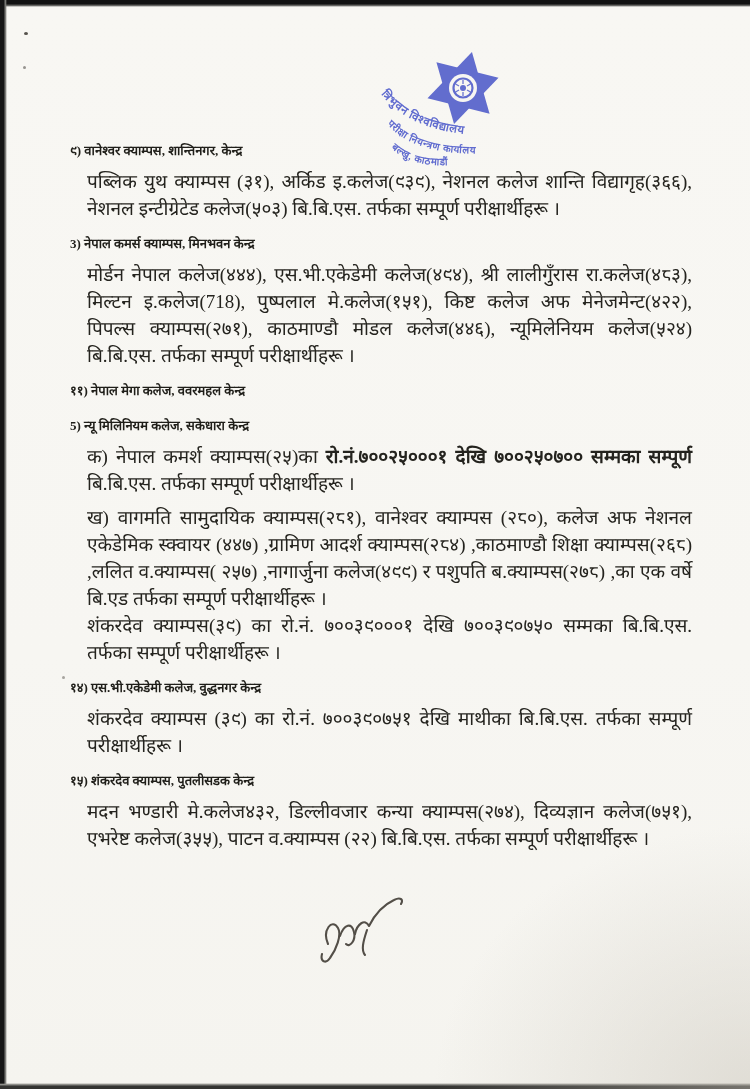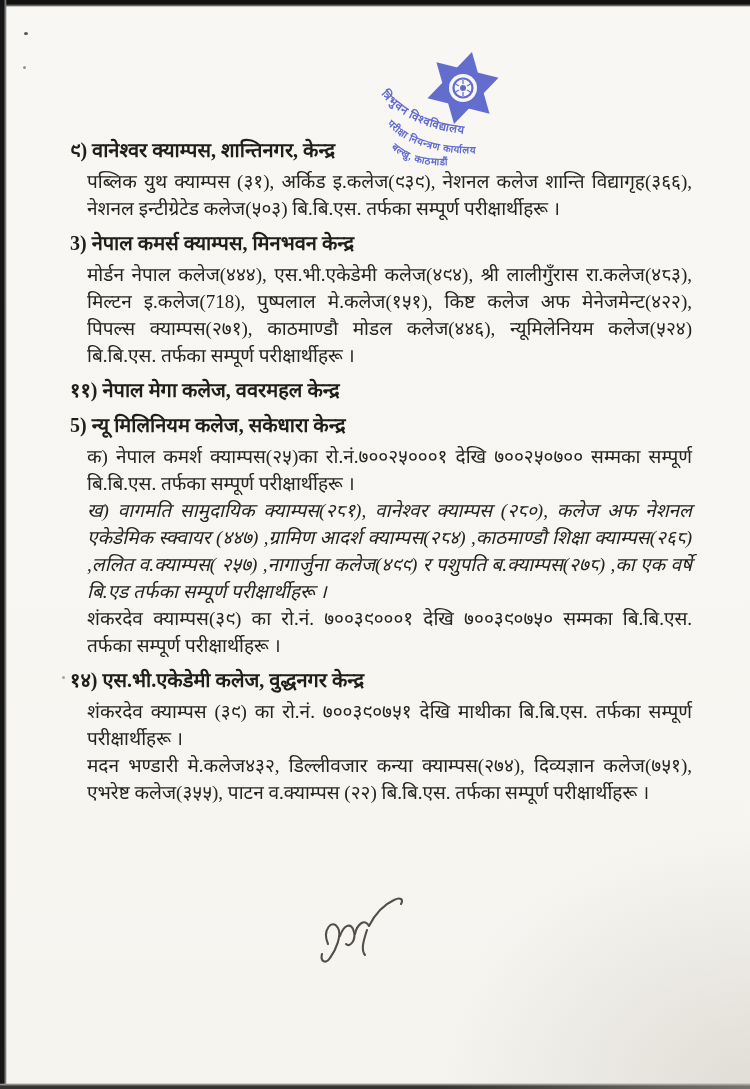--- a/index.html
+++ b/index.html
@@ -35,29 +35,29 @@
   .signature{position:absolute;left:308px;top:892px;}
 
   
   main{
     position:absolute;left:70px;top:130px;width:622px;
     color:#24231e;font-size:19px;line-height:27px;
     padding-top:1px;
   }
   section{margin:0;}
   h3{
-    font-size:20px;line-height:27px;font-weight:bold;
+    font-size:13px;line-height:27px;font-weight:bold;
     color:#1f1e19;margin:8px 0 4px 0;
   }
   section:first-child h3{margin-top:6px;}
   p{
     margin:0 0 0 17px;text-align:justify;
   }
-  p + p{font-style:italic;}
-  .b{font-weight:normal;}
+  p + p{margin-top:7px;}
+  .b{font-weight:bold;}
 </style>
 </head>
 <body>
 
 <div class="page">
 
   <div class="edge-top"></div>
   <div class="edge-left"></div>
   <div class="edge-bottom"></div>
   <div class="corner-shade"></div>
@@ -117,20 +117,21 @@
         <p><span>ख) वागमति सामुदायिक क्याम्पस(२८१), वानेश्वर क्याम्पस (२८०), कलेज अफ नेशनल एकेडेमिक स्क्वायर (४४७) ,ग्रामिण आदर्श क्याम्पस(२८४) ,काठमाण्डौ शिक्षा क्याम्पस(२६८) ,ललित व.क्याम्पस( २५७) ,नागार्जुना कलेज(४९९) र पशुपति ब.क्याम्पस(२७८) ,का एक वर्षे बि.एड तर्फका सम्पूर्ण परीक्षार्थीहरू ।</span></p>
       </section>
       <section>
         <p><span>शंकरदेव क्याम्पस(३९) का रो.नं. ७००३९०००१ देखि ७००३९०७५० सम्मका  बि.बि.एस. तर्फका सम्पूर्ण परीक्षार्थीहरू ।</span></p>
       </section>
       <section>
         <h3>१४) एस.भी.एकेडेमी कलेज, वुद्धनगर केन्द्र</h3>
         <p><span>शंकरदेव क्याम्पस (३९) का रो.नं. ७००३९०७५१ देखि माथीका बि.बि.एस. तर्फका सम्पूर्ण परीक्षार्थीहरू ।</span></p>
       </section>
       <section>
+        <h3>१५)  शंकरदेव क्याम्पस, पुतलीसडक केन्द्र</h3>
         <p><span>मदन भण्डारी मे.कलेज४३२, डिल्लीवजार कन्या क्याम्पस(२७४), दिव्यज्ञान कलेज(७५१), एभरेष्ट कलेज(३५५), पाटन व.क्याम्पस (२२) बि.बि.एस. तर्फका सम्पूर्ण परीक्षार्थीहरू ।</span></p>
       </section>
     </main>
 
   <svg class="signature" width="110" height="85" viewBox="0 0 110 85" xmlns="http://www.w3.org/2000/svg">
     <g fill="none" stroke="#46413a" stroke-width="2.1" stroke-linecap="round" stroke-linejoin="round" opacity="0.92">
       <path d="M20,52 C14,38 24,26 30,36 C34,43 28,58 22,66 C18,72 12,70 14,62"></path>
       <path d="M32,44 C36,32 44,30 46,40 C48,48 42,56 38,52"></path>
       <path d="M47,42 C49,32 57,26 61,34 C65,26 73,14 86,8 C92,5 96,7 93,12"></path>
       <path d="M59,38 C55,50 53,58 57,63"></path>

